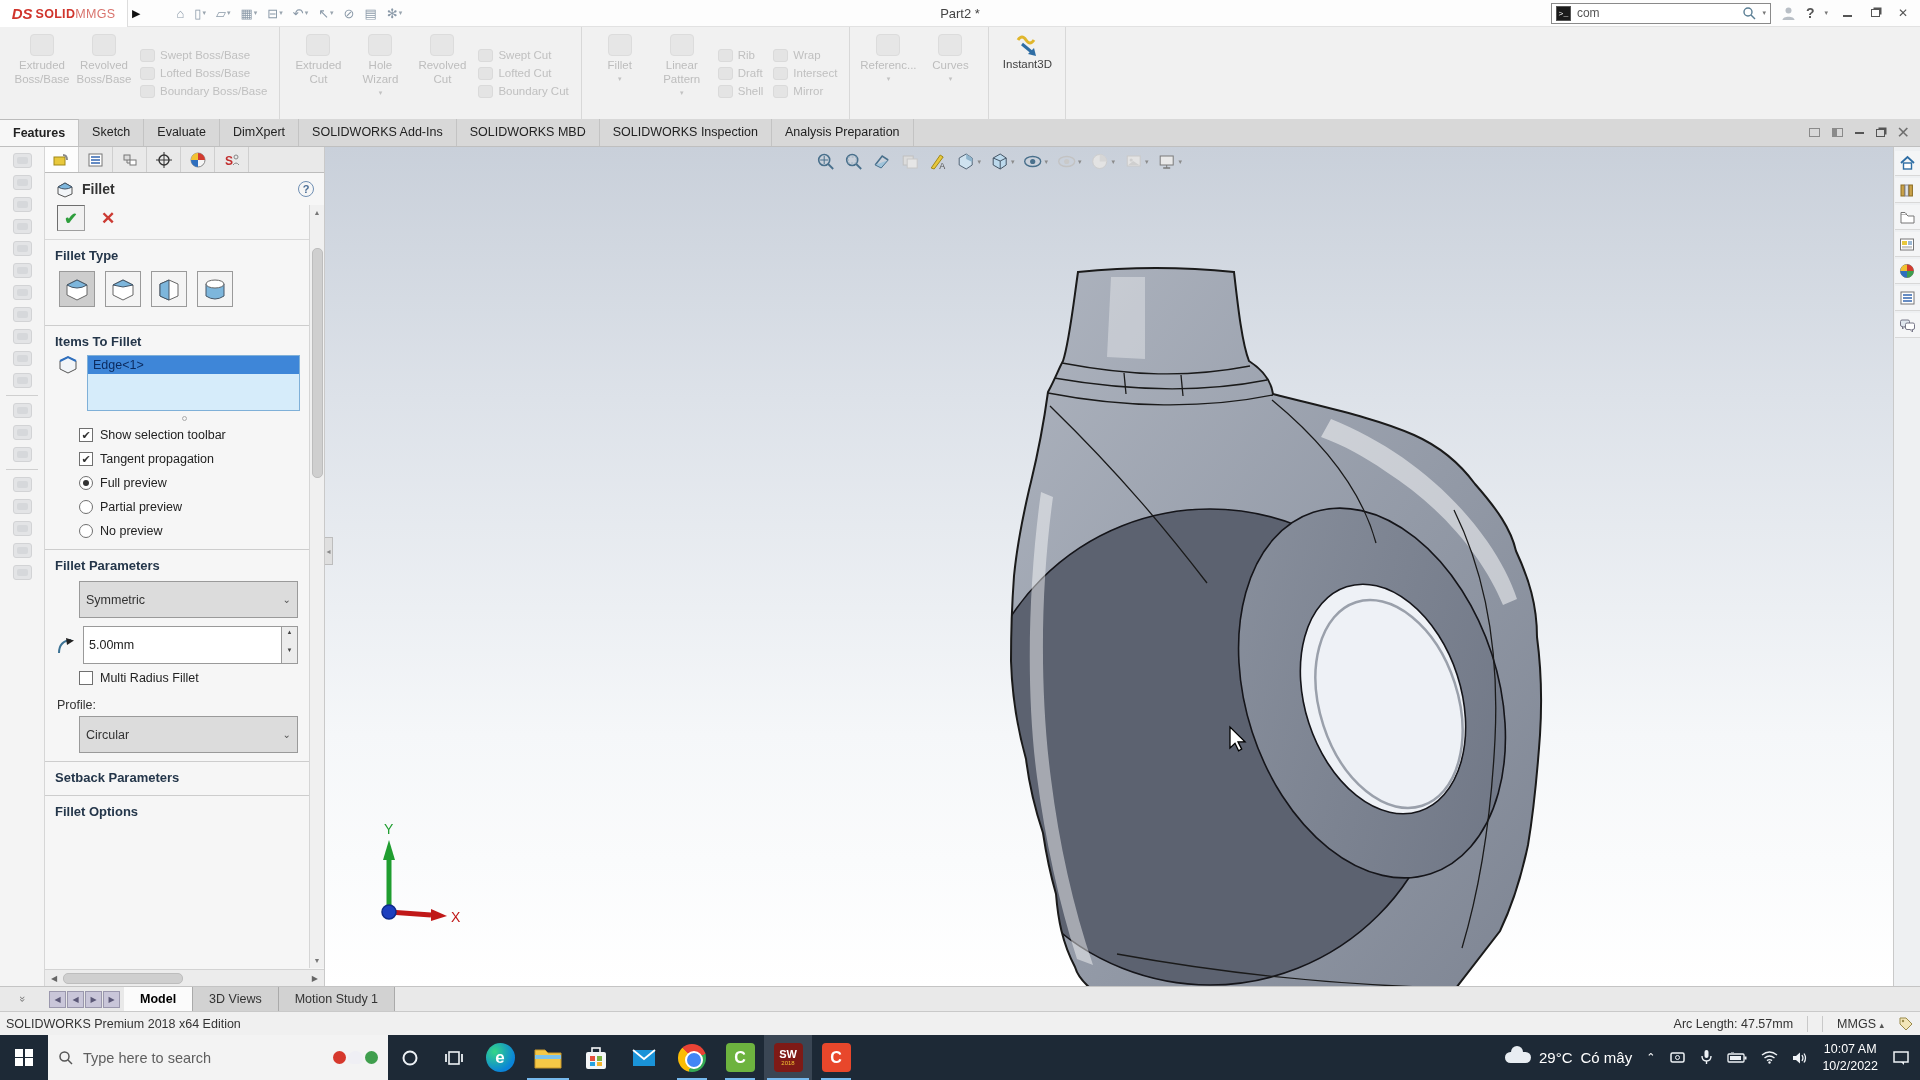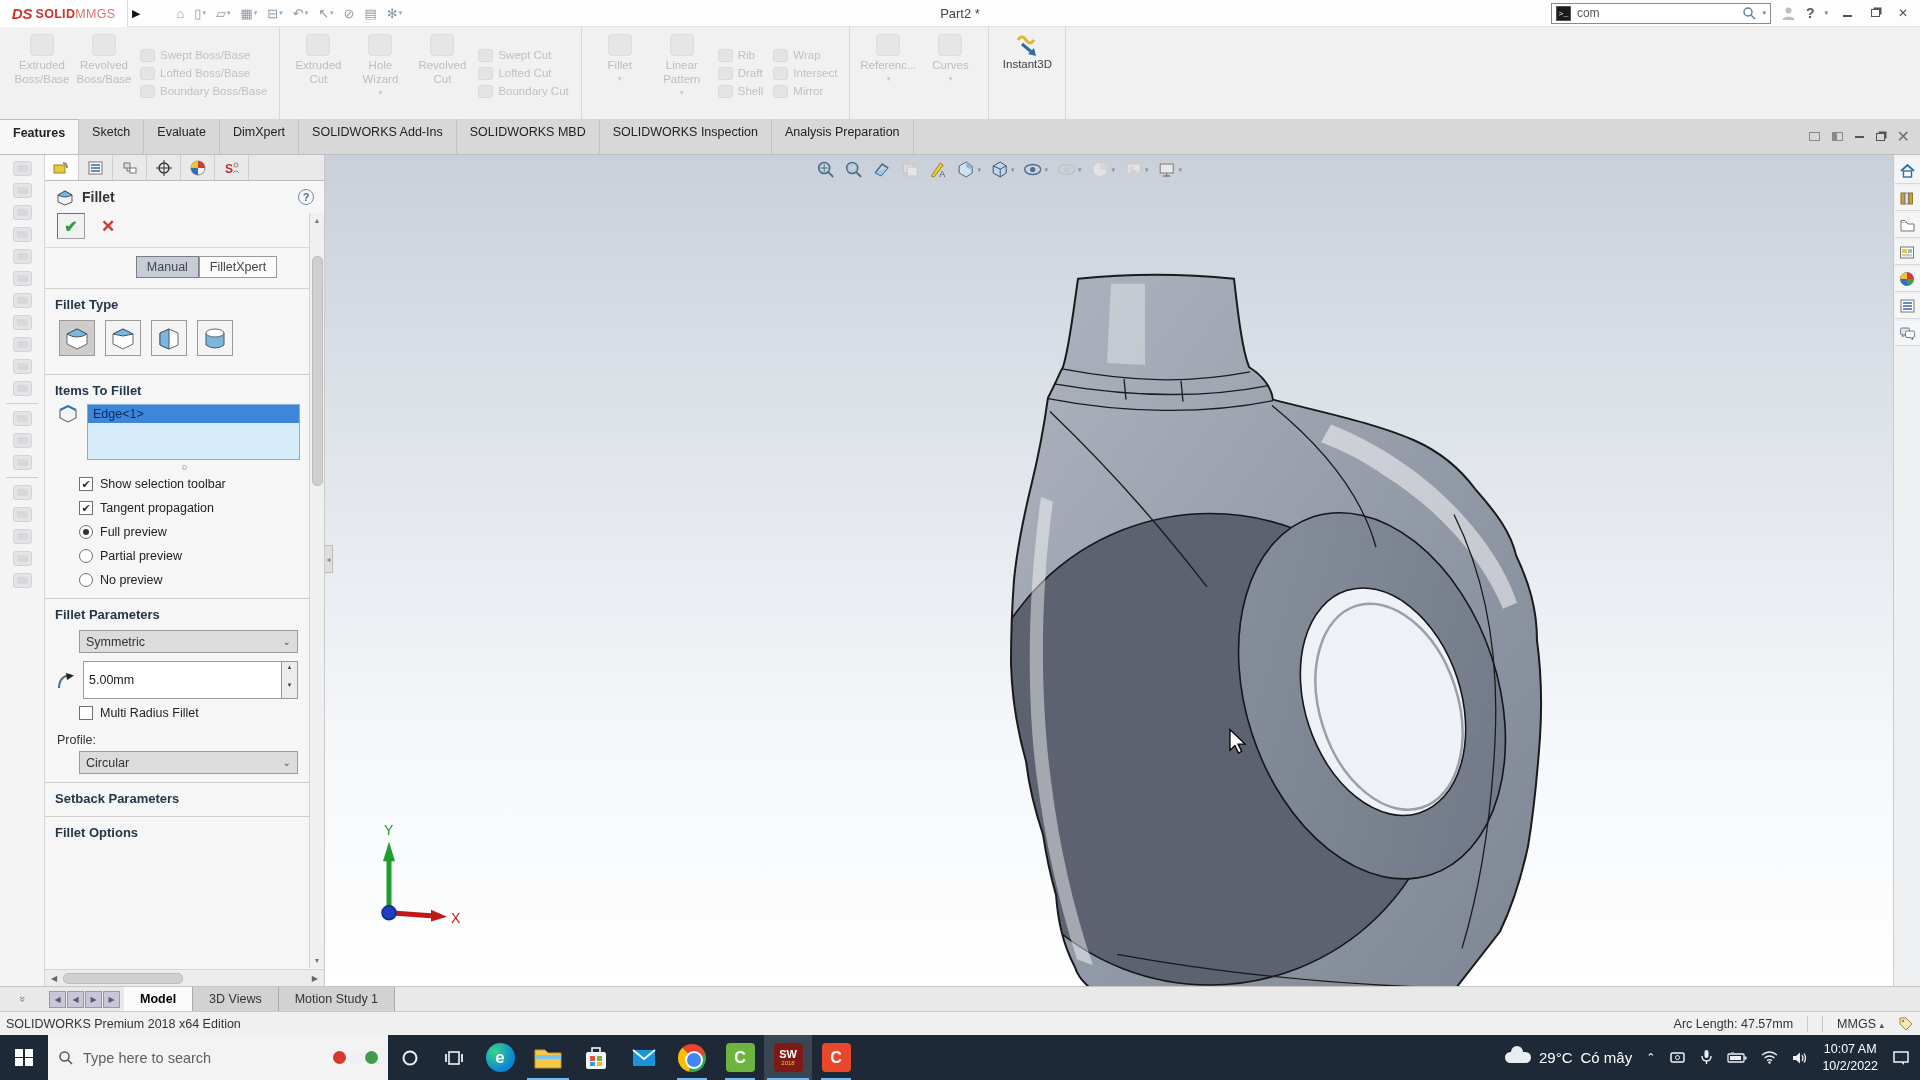--- a/index.html
+++ b/index.html
@@ -32,21 +32,21 @@
   .rgroup { display:flex; align-items:center; padding:0 7px; border-right:1px solid #d8d8d8; }
   .bigbtn { width:62px; min-width:48px; display:flex; flex-direction:column; align-items:center; padding-top:7px; align-self:stretch; color:#bdbdbd; font-size:11.5px; text-align:center; line-height:1.2; }
   .bigbtn .icon { width:24px; height:22px; background:#e6e6e6; border:1px solid #dcdcdc; border-radius:4px; margin-bottom:3px; }
   .bigbtn .dd { font-size:7px; color:#c2c2c2; margin-top:2px; }
   .bigbtn.enabled { color:#3f3f3f; }
   .stack { display:flex; flex-direction:column; justify-content:center; gap:5px; padding:0 5px; }
   .sitem { display:flex; align-items:center; gap:5px; color:#c0c0c0; font-size:11.5px; white-space:nowrap; }
   .sitem .icon { width:15px; height:13px; background:#e4e4e4; border:1px solid #dadada; border-radius:3px; }
 
   
-  .rtabs { height:36px; background:#d8d8d8; display:flex; align-items:stretch; border-bottom:1px solid #bfbfbf; position:relative; }
+  .rtabs { height:28px; background:#d8d8d8; display:flex; align-items:stretch; border-bottom:1px solid #bfbfbf; position:relative; }
   .rtab { padding:0 13px; line-height:27px; font-size:12.5px; color:#222; border-right:1px solid #c3c3c3; background:#d8d8d8; white-space:nowrap; }
   .rtab.active { background:#f7f7f7; font-weight:bold; border-top:1px solid #bbb; }
   .rtabs-right { margin-left:auto; display:flex; align-items:center; gap:12px; padding-right:10px; color:#6f6f6f; }
   .paneglyph { display:inline-block; width:11px; height:9px; border:1.5px solid #8a8a8a; }
   .paneglyph.split { border-left-width:5px; }
 
   
   .main { flex:1; display:flex; min-height:0; }
 
   
@@ -76,21 +76,21 @@
   .ftype { width:36px; height:36px; border:1px solid #9a9a9a; background:#f4f4f4; display:flex; align-items:center; justify-content:center; }
   .ftype.active { background:#cdcdcd; }
   .itemsrow { display:flex; gap:8px; padding:2px 10px 2px 12px; }
   .selbox { flex:1; height:56px; border:1px solid #7fb0d8; background:#d6ecfa; margin-right:14px; }
   .selrow { background:#3e86d8; color:#0b2a5e; padding:2px 5px; font-size:12.5px; }
   .resizedot { width:5px; height:5px; border:1px solid #aaa; border-radius:50%; margin:3px auto 2px auto; }
   .checkrow, .radiorow { display:flex; align-items:center; gap:7px; padding:5px 10px 5px 34px; }
   .cbox { width:14px; height:14px; border:1px solid #707070; background:#fff; color:#333; font-size:11px; line-height:12px; text-align:center; flex:0 0 auto; }
   .rad { width:14px; height:14px; border:1px solid #707070; border-radius:50%; background:#fff; position:relative; flex:0 0 auto; }
   .rad.sel:after { content:""; position:absolute; left:3px; top:3px; width:6px; height:6px; border-radius:50%; background:#333; }
-  .dropdown { height:23px; border:1px solid #9a9a9a; background:#dcdcdc; display:flex; align-items:center; padding:0 6px; margin:4px 26px 2px 34px; color:#333; }
+  .dropdown { height:37px; border:1px solid #9a9a9a; background:#dcdcdc; display:flex; align-items:center; padding:0 6px; margin:4px 26px 2px 34px; color:#333; }
   .dropdown .dd { margin-left:auto; color:#555; font-size:10px; }
   .spinrow { display:flex; align-items:center; gap:6px; padding:6px 26px 2px 12px; }
   .spinbox { flex:1; height:38px; border:1px solid #9a9a9a; background:#fff; display:flex; align-items:center; }
   .spinbox .val { flex:1; padding:0 5px; }
   .spinner { width:16px; border-left:1px solid #9a9a9a; display:flex; flex-direction:column; height:100%; }
   .spinner span { flex:1; font-size:6px; color:#444; text-align:center; line-height:10px; background:#ececec; }
   .plabel { padding:8px 10px 0 12px; color:#333; }
   .vscroll { position:absolute; right:0; top:58px; bottom:18px; width:15px; background:#f0f0f0; border-left:1px solid #d5d5d5; display:flex; flex-direction:column; align-items:center; }
   .vscroll .arr { font-size:7px; color:#777; padding:4px 0; }
   .vthumb { width:11px; height:230px; background:#cfcfcf; border:1px solid #bdbdbd; border-radius:5px; margin-top:28px; }
@@ -441,24 +441,20 @@
           </svg>
         <span class="t">Fillet</span>
         <span class="help">?</span>
       </div>
 
       <div class="okrow">
         <span class="okbtn">✔</span>
         <span class="cancel">✕</span>
       </div>
 
-      <div class="moderow">
-        <span class="modebtn active">Manual</span>
-        <span class="modebtn">FilletXpert</span>
-      </div>
 
       <div class="sect">Fillet Type</div>
       <div class="ftypes">
         <span class="ftype active">
             <svg width="26" height="26" viewBox="0 0 26 26">
               <path d="M3,9 L13,4 L23,9 L23,19 L13,24 L3,19 Z" fill="#fff" stroke="#666"></path>
               <path d="M3,9 L13,4 L23,9 Q13,15 3,9" fill="#7db6dc" stroke="#456"></path>
             </svg>
           </span>
         <span class="ftype">

